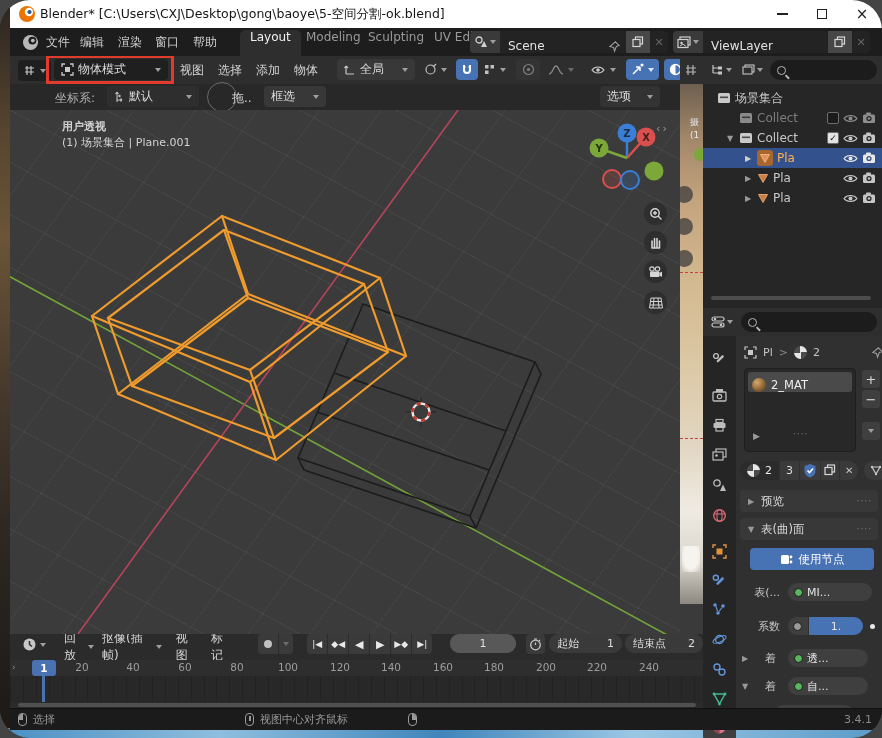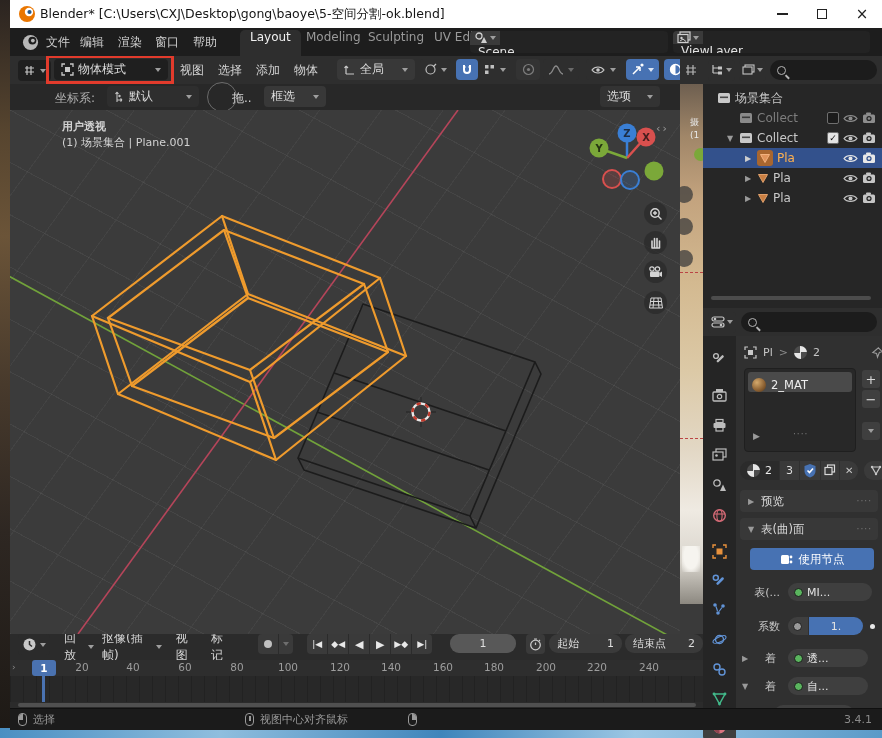--- a/index.html
+++ b/index.html
@@ -1,33 +1,33 @@
 <!DOCTYPE html>
 <html><head>
 <meta charset="utf-8">
 <style>
   html,body{margin:0;padding:0;background:#444;}
   *{box-sizing:border-box;font-family:"DejaVu Sans","Liberation Sans",sans-serif;}
-  .screen{position:relative;width:882px;height:738px;background:#151210;overflow:hidden;}
+  .screen{position:relative;width:882px;height:738px;background:#151210;overflow:hidden;border-radius:30px;}
   .abs{position:absolute;}
   
   .wall-left{position:absolute;left:0;top:0;width:10px;height:738px;
     background:linear-gradient(180deg,#2b2420 0%,#57452f 18%,#6b5438 32%,#483a2c 52%,#2e2722 72%,#1d1915 100%);}
   .wall-bottom{position:absolute;left:0;top:728px;width:882px;height:10px;
     background:linear-gradient(90deg,#4a8fc2,#8fbede 25%,#3f85bb 50%,#9cc7e4 72%,#5a9ac8 100%);}
   
   .bwin{position:absolute;left:10px;top:0;width:872px;height:728px;background:#1d1d1d;}
   .titlebar{position:absolute;left:0;top:0;width:872px;height:28px;background:#ffffff;display:flex;align-items:center;}
   .titletext{font-size:12.5px;color:#151515;margin-left:6px;}
   .wbtn{width:40px;height:28px;display:flex;align-items:center;justify-content:center;color:#222;}
   .topbar{position:absolute;left:0;top:28px;width:872px;height:28px;background:#1d1d1d;}
   .menu{position:absolute;top:0;height:28px;display:flex;align-items:center;font-size:12px;color:#cfcfcf;padding:0 4px;}
   .wtab{position:absolute;top:2px;height:26px;display:flex;align-items:flex-start;font-size:12px;color:#9a9a9a;padding:0 10px;border-radius:5px 5px 0 0;}
   .wtab.active{background:#2e2e2e;color:#f0f0f0;}
-  .widget{position:absolute;top:3px;height:22px;background:#232323;border-radius:4px;display:flex;align-items:flex-start;overflow:hidden;flex-direction:column;}
+  .widget{position:absolute;top:3px;height:22px;background:#232323;border-radius:4px;display:flex;align-items:flex-end;overflow:hidden;}
   .widget .wicon{background:#3a3a3a;height:22px;display:flex;align-items:center;padding:0 4px;gap:2px;}
   .widget .wname{font-size:12px;color:#e2e2e2;padding:0 8px;flex:1;}
   .sqbtn{height:22px;width:24px;background:#474747;display:flex;align-items:center;justify-content:center;}
   .xbtn{height:22px;width:18px;display:flex;align-items:center;justify-content:center;color:#666;font-size:11px;}
   
   .cv{width:0;height:0;border-left:3.5px solid transparent;border-right:3.5px solid transparent;border-top:4px solid #9e9e9e;display:inline-block;}
   .btn{display:flex;align-items:center;gap:4px;background:#383838;border-radius:4px;color:#dcdcdc;font-size:12px;padding:0 7px;height:21px;}
   .btn.dk{background:#1f1f1f;}
   .btn.blue{background:#4772b3;color:#fff;}
   .txtmenu{display:flex;align-items:center;color:#d4d4d4;font-size:12px;height:100%;padding:0 4px;}

